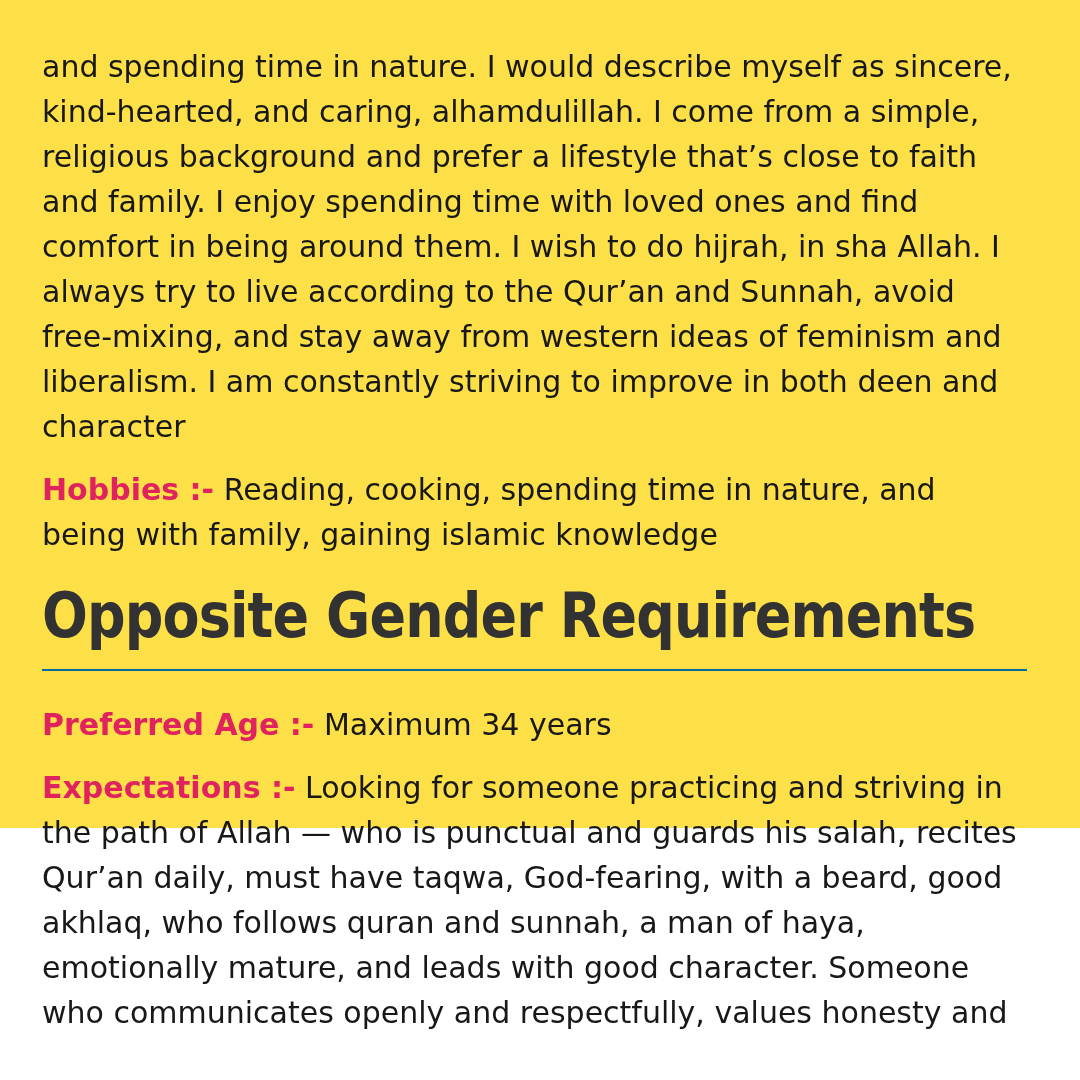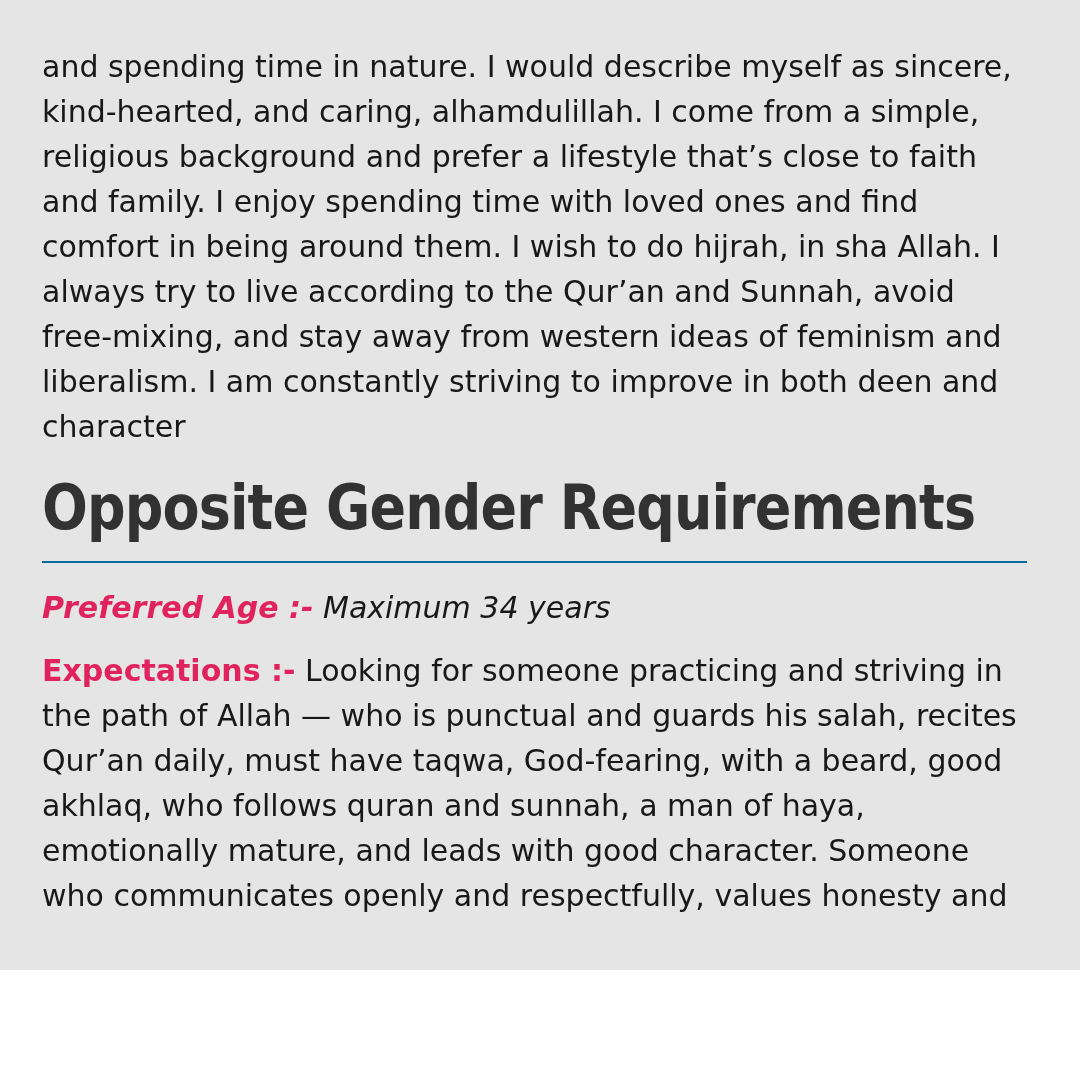--- a/index.html
+++ b/index.html
@@ -9,23 +9,23 @@
   body {
     width: 1080px;
     height: 1080px;
     background: #ffffff;
     overflow: hidden;
     font-family: "DejaVu Sans", sans-serif;
   }
   .page {
     box-sizing: border-box;
     width: 1080px;
-    height: 970px;
+    height: 828px;
     padding: 44px 53px 0 42px;
-    background: #e5e5e5;
+    background: #fde047;
   }
   .body-text {
     font-size: 30px;
     line-height: 45px;
     color: #181818;
     margin: 0;
     letter-spacing: 0;
   }
   .para-gap {
     margin-top: 18px;
@@ -46,31 +46,31 @@
   .section-heading .condense {
     display: inline-block;
     transform: scaleX(0.87);
     transform-origin: left bottom;
     font-size: 62px;
     font-weight: bold;
     color: #323232;
     letter-spacing: -1px;
   }
   .after-rule {
-    margin-top: 22px;
-    font-style: italic;
+    margin-top: 31px;
   }
 </style>
 </head>
 <body>
 
 <div class="page">
 
   <p class="body-text">and spending time in nature. I would describe myself as sincere, kind-hearted, and caring, alhamdulillah. I come from a simple, religious background and prefer a lifestyle that’s close to faith and family. I enjoy spending time with loved ones and find comfort in being around them. I wish to do hijrah, in sha Allah. I always try to live according to the Qur’an and Sunnah, avoid free-mixing, and stay away from western ideas of feminism and liberalism. I am constantly striving to improve in both deen and character</p>
 
+  <p class="body-text para-gap"><span class="inline-label">Hobbies :-</span><span>Reading, cooking, spending time in nature, and being with family, gaining islamic knowledge</span></p>
 
   <h1 class="section-heading">
     <span class="condense">Opposite Gender Requirements</span>
   </h1>
 
   <p class="body-text after-rule"><span class="inline-label">Preferred Age :-</span><span>Maximum 34 years</span></p>
 
   <p class="body-text para-gap"><span class="inline-label">Expectations :-</span><span>Looking for someone practicing and striving in the path of Allah — who is punctual and guards his salah, recites Qur’an daily, must have taqwa, God-fearing, with a beard, good akhlaq, who follows quran and sunnah, a man of haya, emotionally mature, and leads with good character. Someone who communicates openly and respectfully, values honesty and</span></p>
 
 </div>

